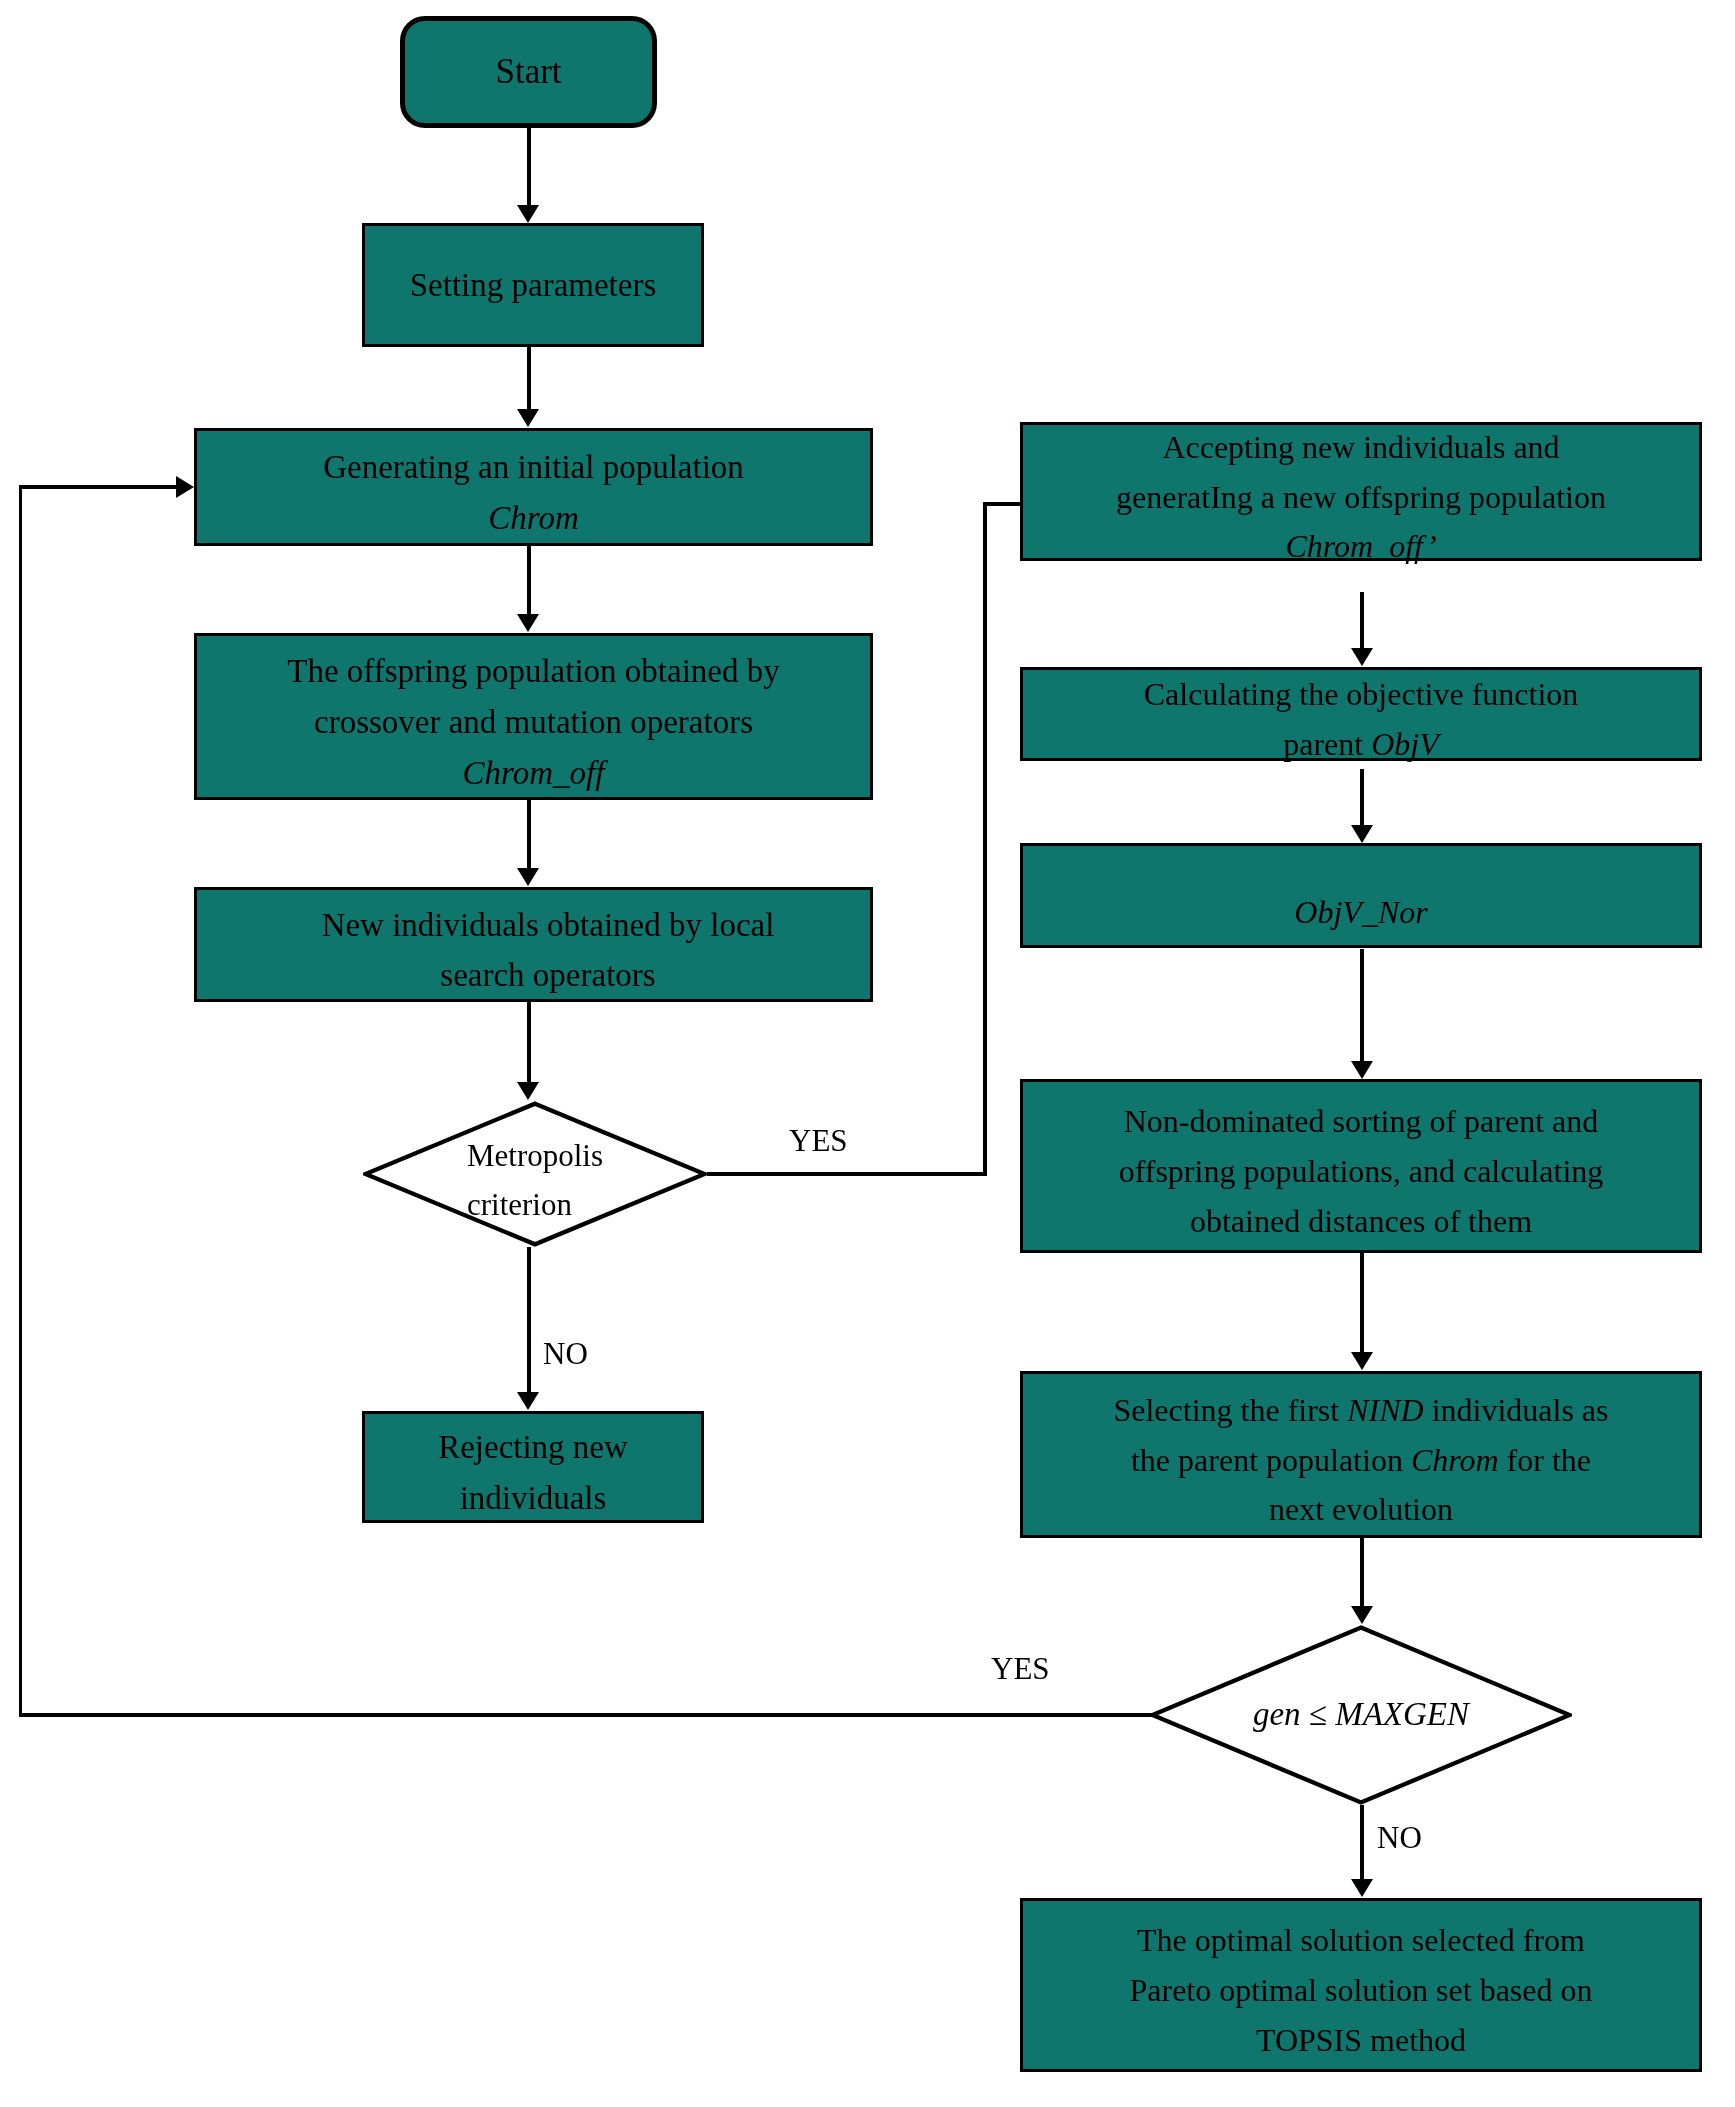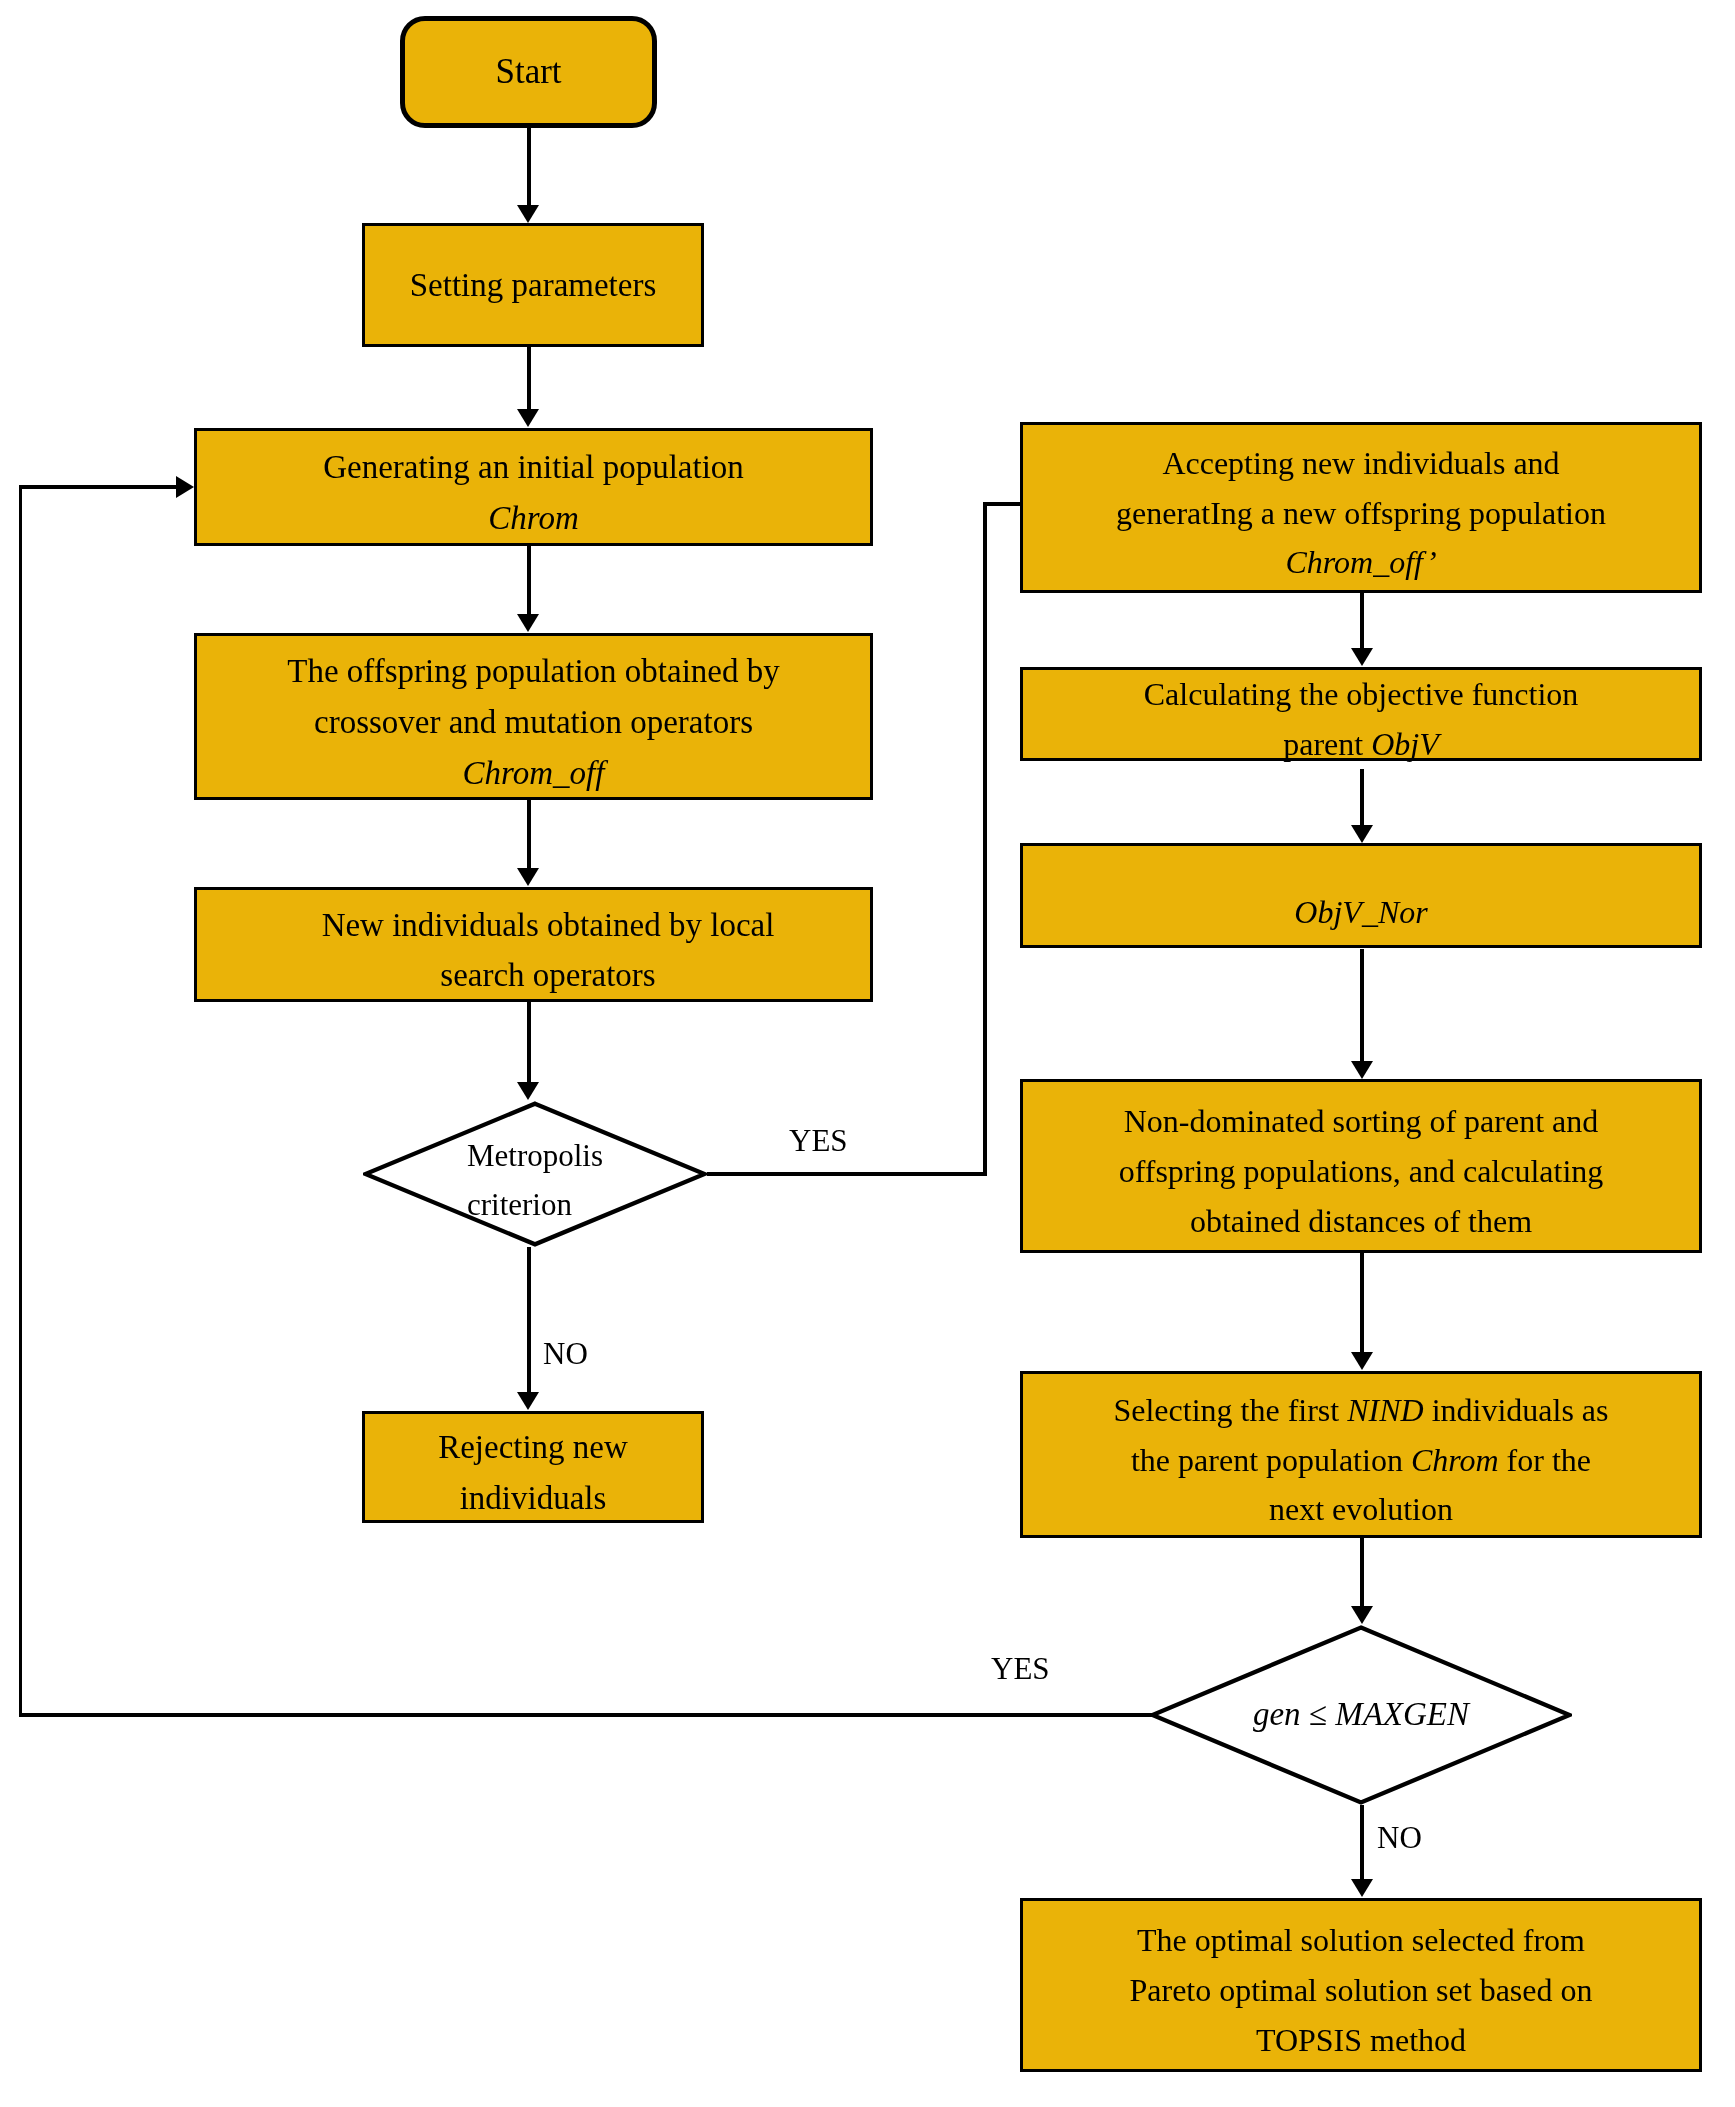--- a/index.html
+++ b/index.html
@@ -16,21 +16,21 @@
     overflow:hidden;
   }
   
   .node{
     position:absolute;
     box-sizing:border-box;
     display:flex;
     align-items:center;
     justify-content:center;
     text-align:center;
-    background:#eab308;
+    background:#0f766e;
     line-height:1.18;
   }
   .rect{
     border:3.7px solid #000;
     font-family:Liberation Serif, serif;
   }
   .rounded{
     border:5px solid #000;
     border-radius:25px;
   }
@@ -185,21 +185,21 @@
     </span>
   </div>
 
   <div class="node rect" style="left:362px;top:1411px;width:342px;height:112px;">
     <span class="txt">
       <span class="f54">Rejecting new</span><br>
       <span class="f54">individuals</span>
     </span>
   </div>
 
-  <div class="node rect" style="left:1020px;top:422px;width:682px;height:171px;">
+  <div class="node rect" style="left:1020px;top:422px;width:682px;height:139px;">
     <span class="txt">
       <span class="f52">Accepting new individuals and</span><br>
       <span class="f52">generatIng a new offspring population</span><br>
       <span class="f52 ital">Chrom_off’</span>
     </span>
   </div>
 
   <div class="node rect" style="left:1020px;top:667px;width:682px;height:94px;">
     <span class="txt">
       <span class="f52">Calculating the objective function</span><br>

